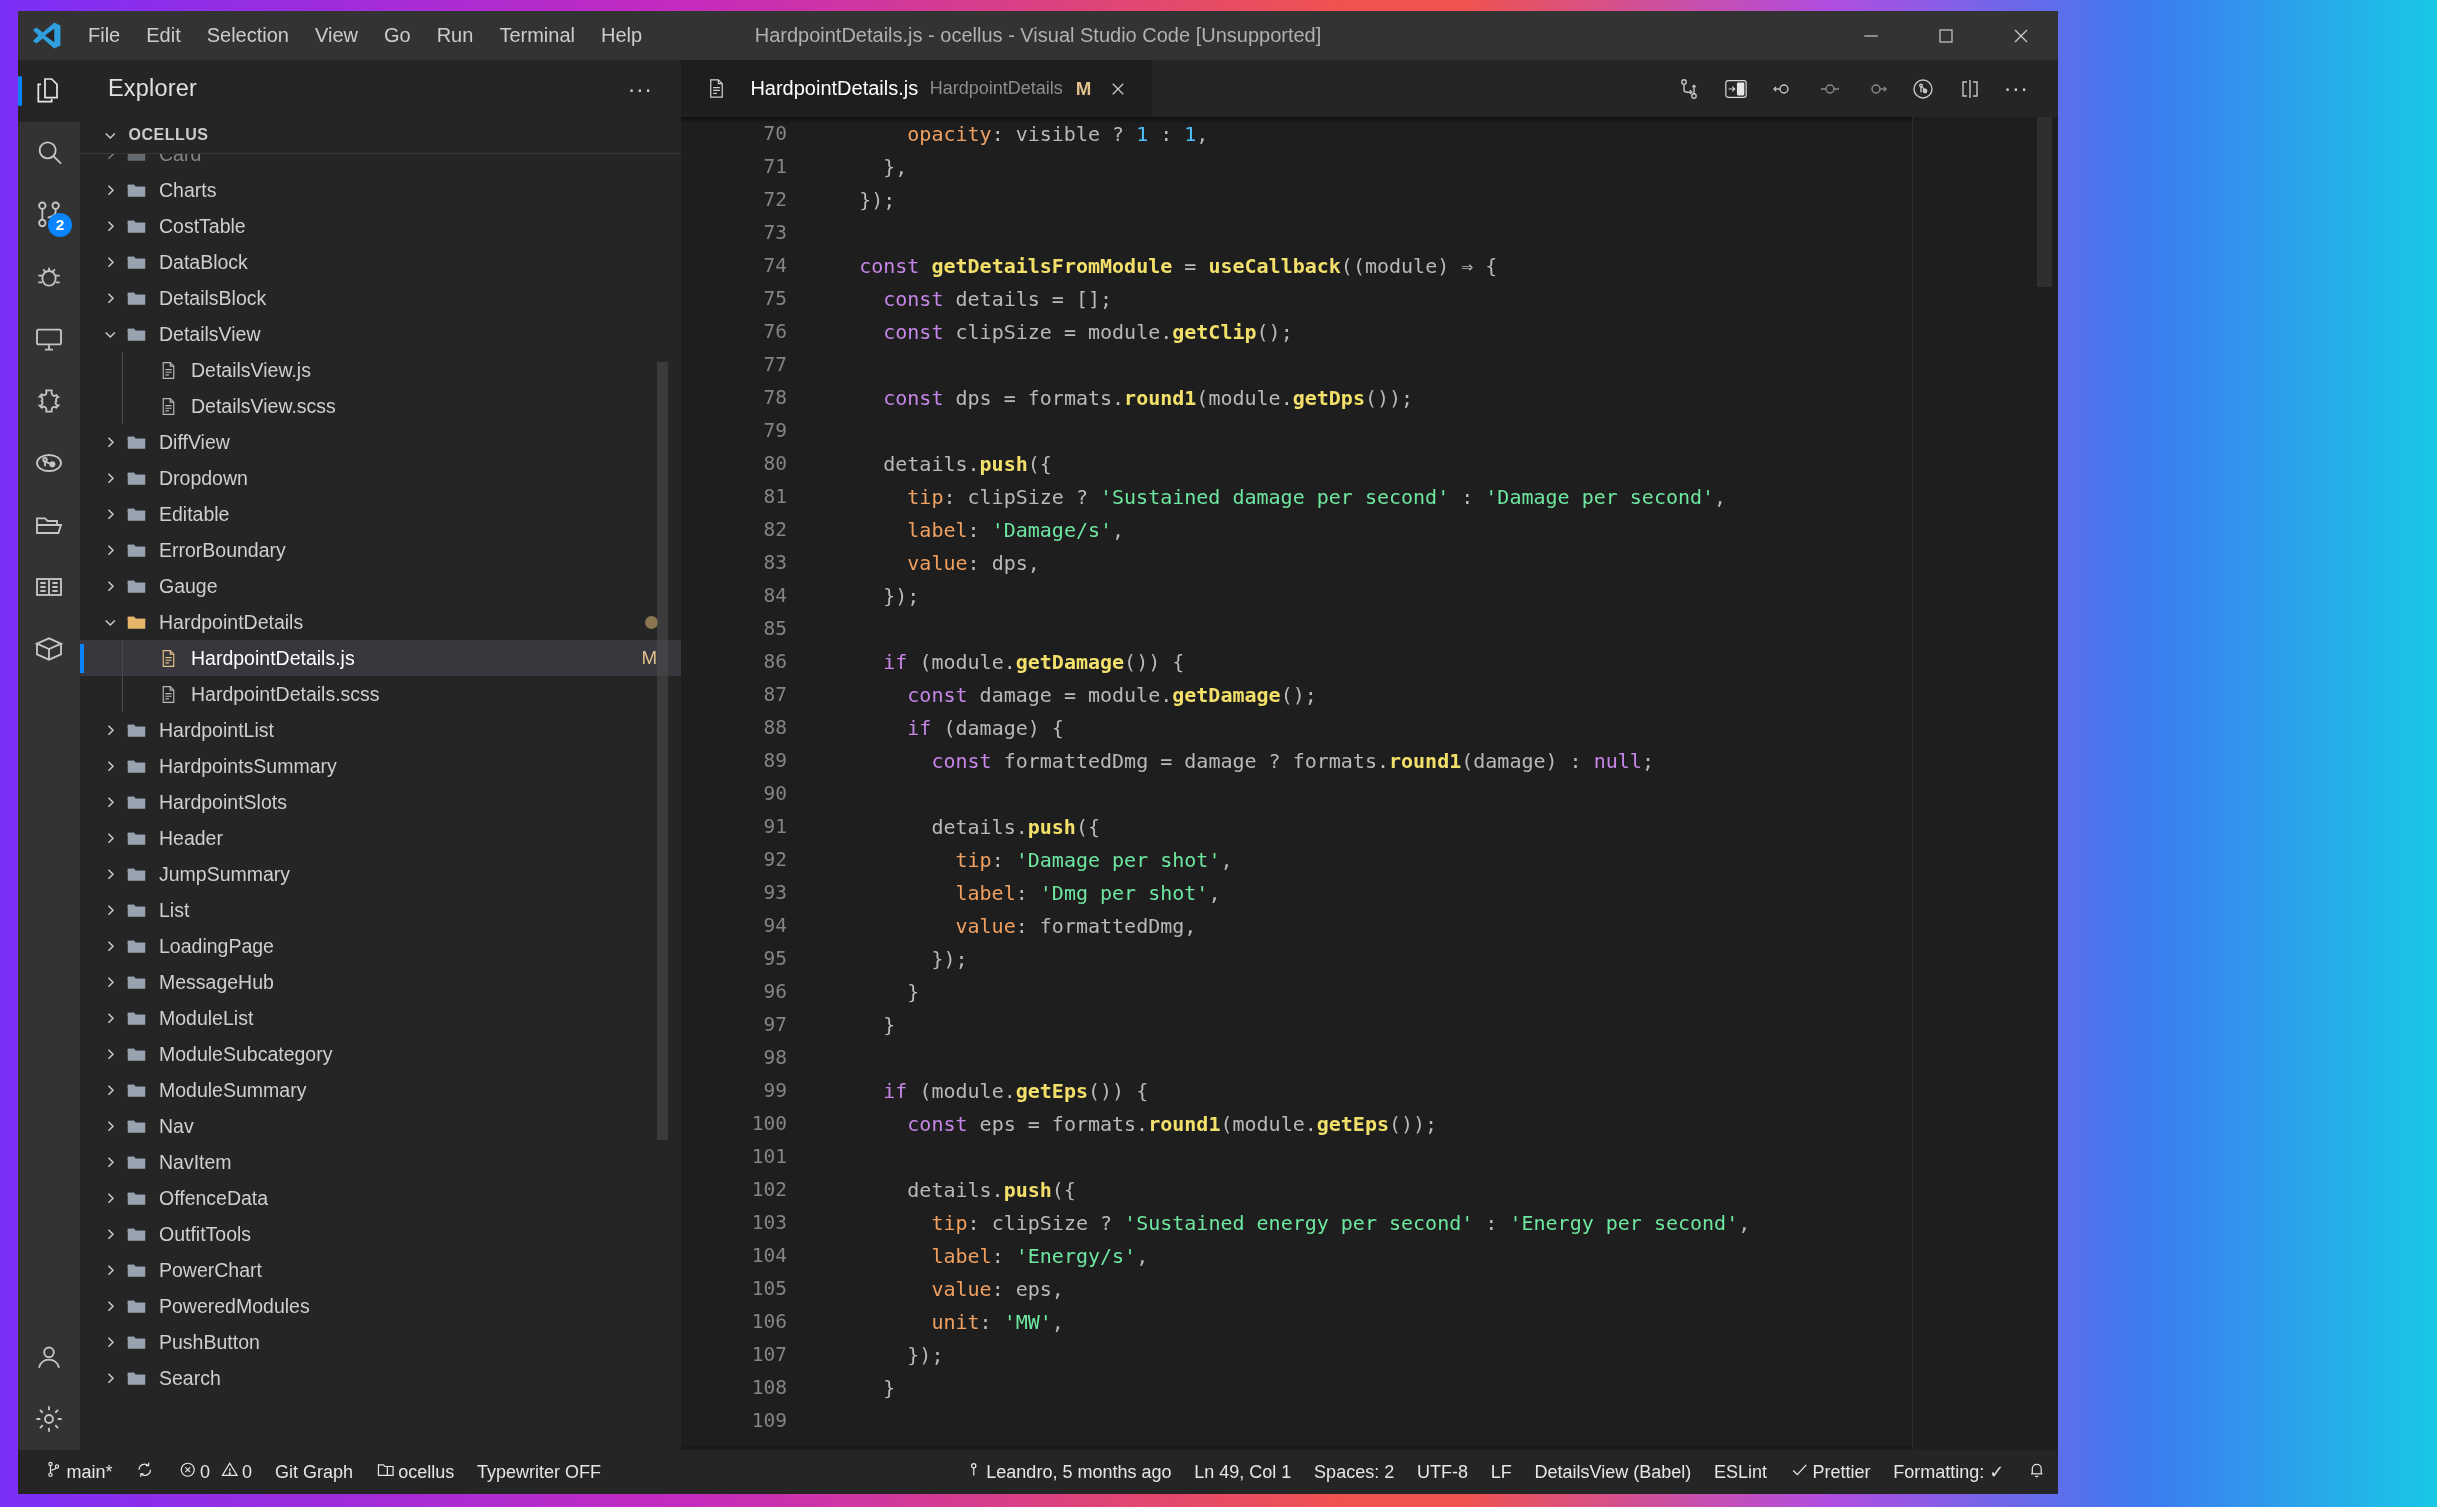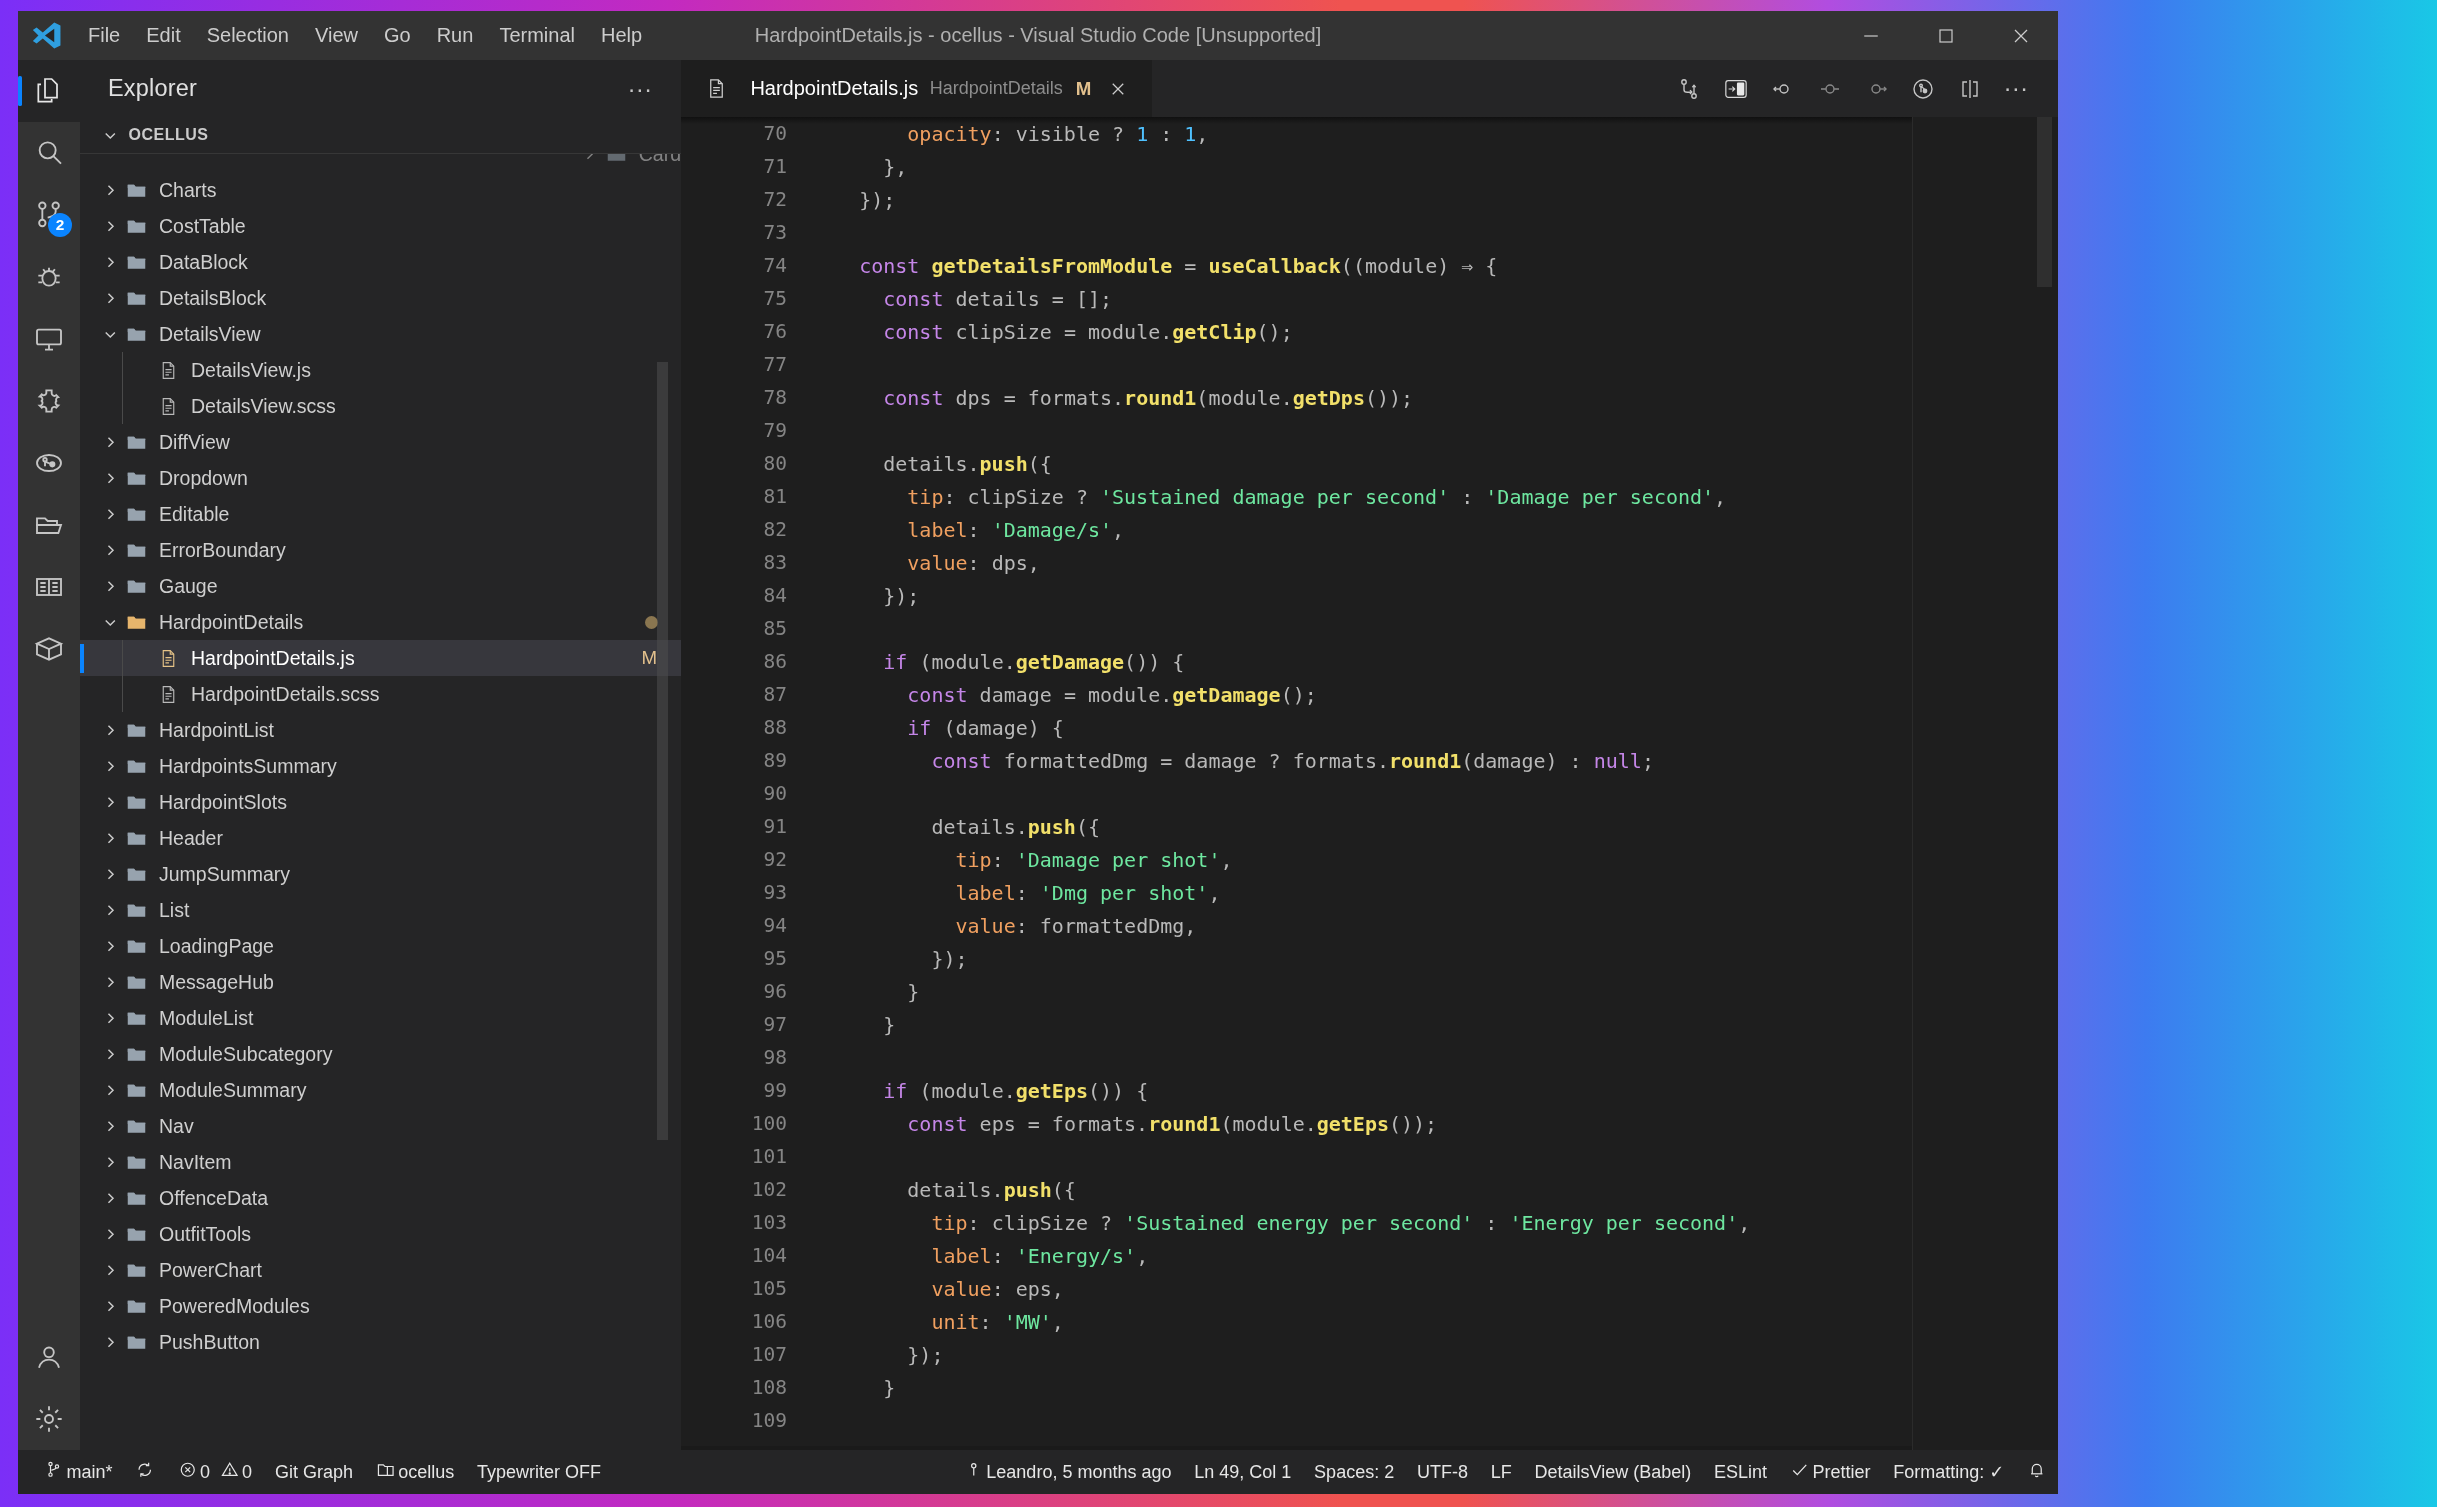--- a/index.html
+++ b/index.html
@@ -378,21 +378,21 @@
         <div id="tree-root-row">
           <span class="twisty">
             <svg viewBox="0 0 16 16" fill="none" stroke="#cccccc" stroke-width="1.6">
                   <path d="M3 6l5 5 5-5"></path>
                 </svg>
           </span>
           <span>OCELLUS</span>
         </div>
         <div id="tree-scroll">
           <div id="tree-rows" style="margin-top: -18px;">
-                <div class="tree-row" style="opacity: 0.55; justify-content: flex-end;">
+                <div class="tree-row" style="opacity: 0.55;">
                   <div style="width: 18px; flex: 0 0 auto;"></div>
                   <span class="twisty">
                     <svg viewBox="0 0 16 16" fill="none" stroke="#cccccc" stroke-width="1.6">
                       <path d="M6 3l5 5-5 5"></path>
                     </svg>
                   </span>
                   <span class="ficon">
                     <svg viewBox="0 0 24 24">
                       <path d="M2 5.5h7.2l1.8 2.1H22V19H2z" fill="#97a3ae"></path>
                       <path d="M2 5.5h7.2l1.8 2.1H22v1.6H2z" fill="#97a3ae"></path>
@@ -881,20 +881,35 @@
                       <path d="M6 3l5 5-5 5"></path>
                     </svg>
                   </span>
                   <span class="ficon">
                     <svg viewBox="0 0 24 24">
                       <path d="M2 5.5h7.2l1.8 2.1H22V19H2z" fill="#97a3ae"></path>
                       <path d="M2 5.5h7.2l1.8 2.1H22v1.6H2z" fill="#97a3ae"></path>
                     </svg>
                   </span>
                   <span class="tree-label">PushButton</span>
+                </div>
+                <div class="tree-row">
+                  <div style="width: 18px; flex: 0 0 auto;"></div>
+                  <span class="twisty">
+                    <svg viewBox="0 0 16 16" fill="none" stroke="#cccccc" stroke-width="1.6">
+                      <path d="M6 3l5 5-5 5"></path>
+                    </svg>
+                  </span>
+                  <span class="ficon">
+                    <svg viewBox="0 0 24 24">
+                      <path d="M2 5.5h7.2l1.8 2.1H22V19H2z" fill="#97a3ae"></path>
+                      <path d="M2 5.5h7.2l1.8 2.1H22v1.6H2z" fill="#97a3ae"></path>
+                    </svg>
+                  </span>
+                  <span class="tree-label">Search</span>
                 </div>
               </div>
           <div id="sidebar-scrollbar" style="top: 208px; height: 778px;"></div>
         </div>
       </div>
     </div>
 
     <div id="editorgroup">
       <div id="tabsrow">
         <div class="tab">

